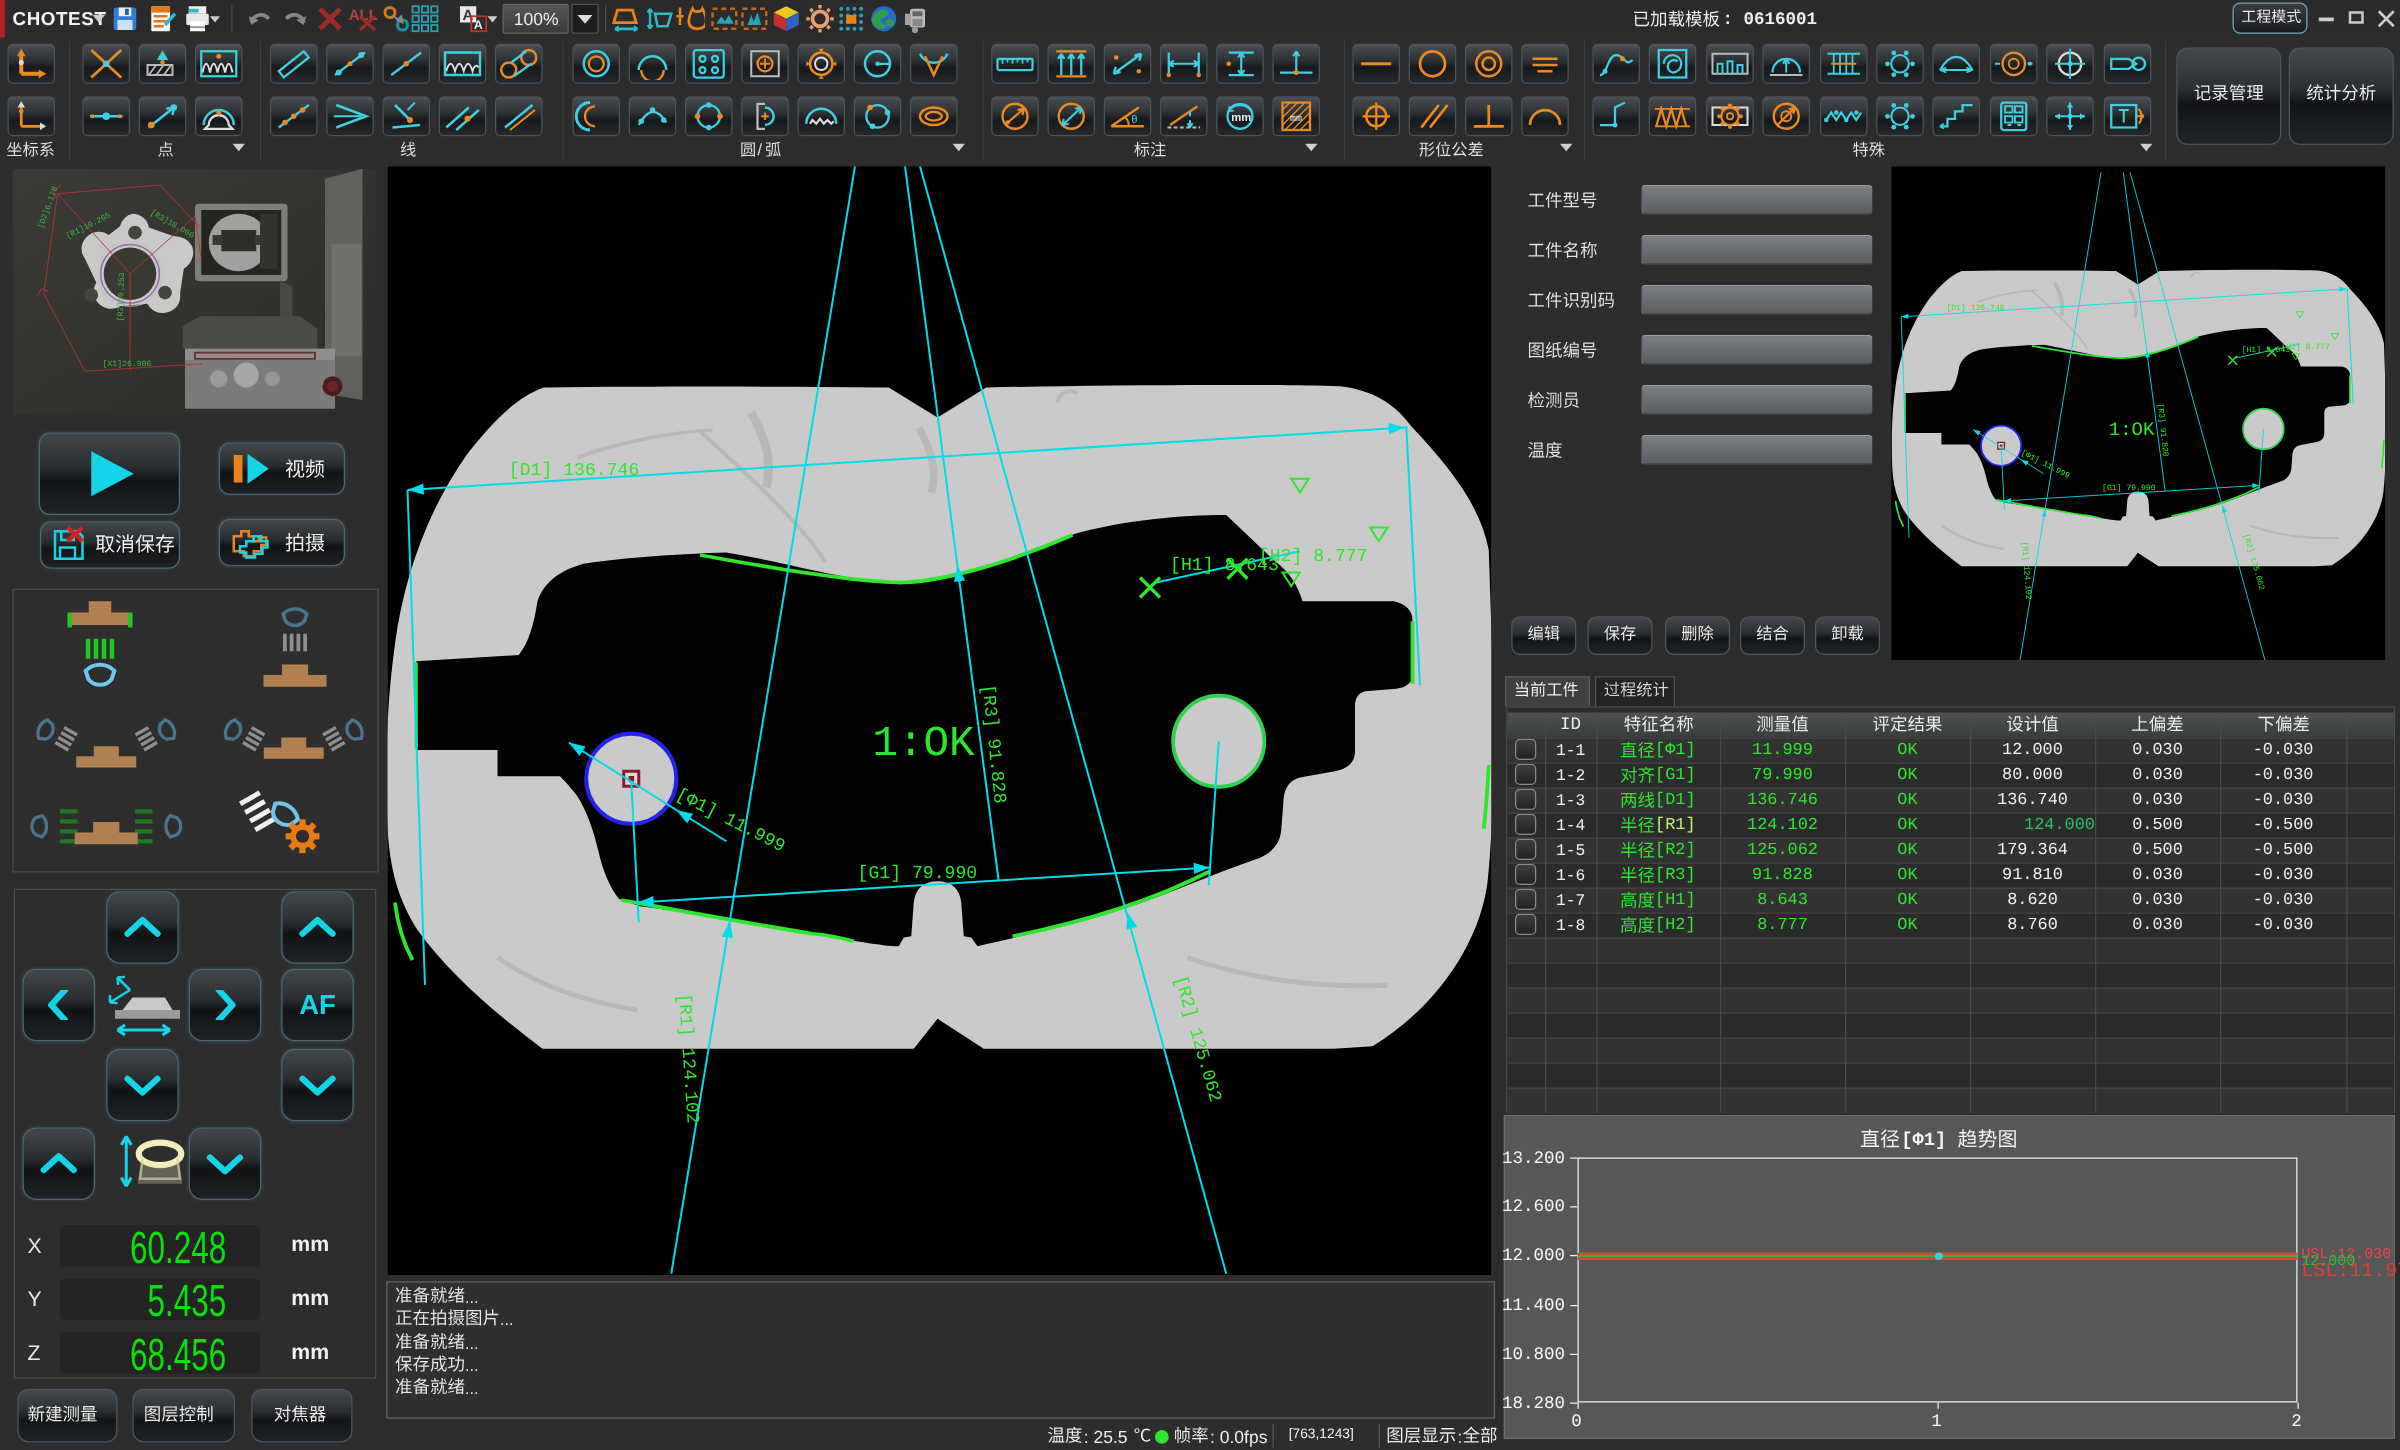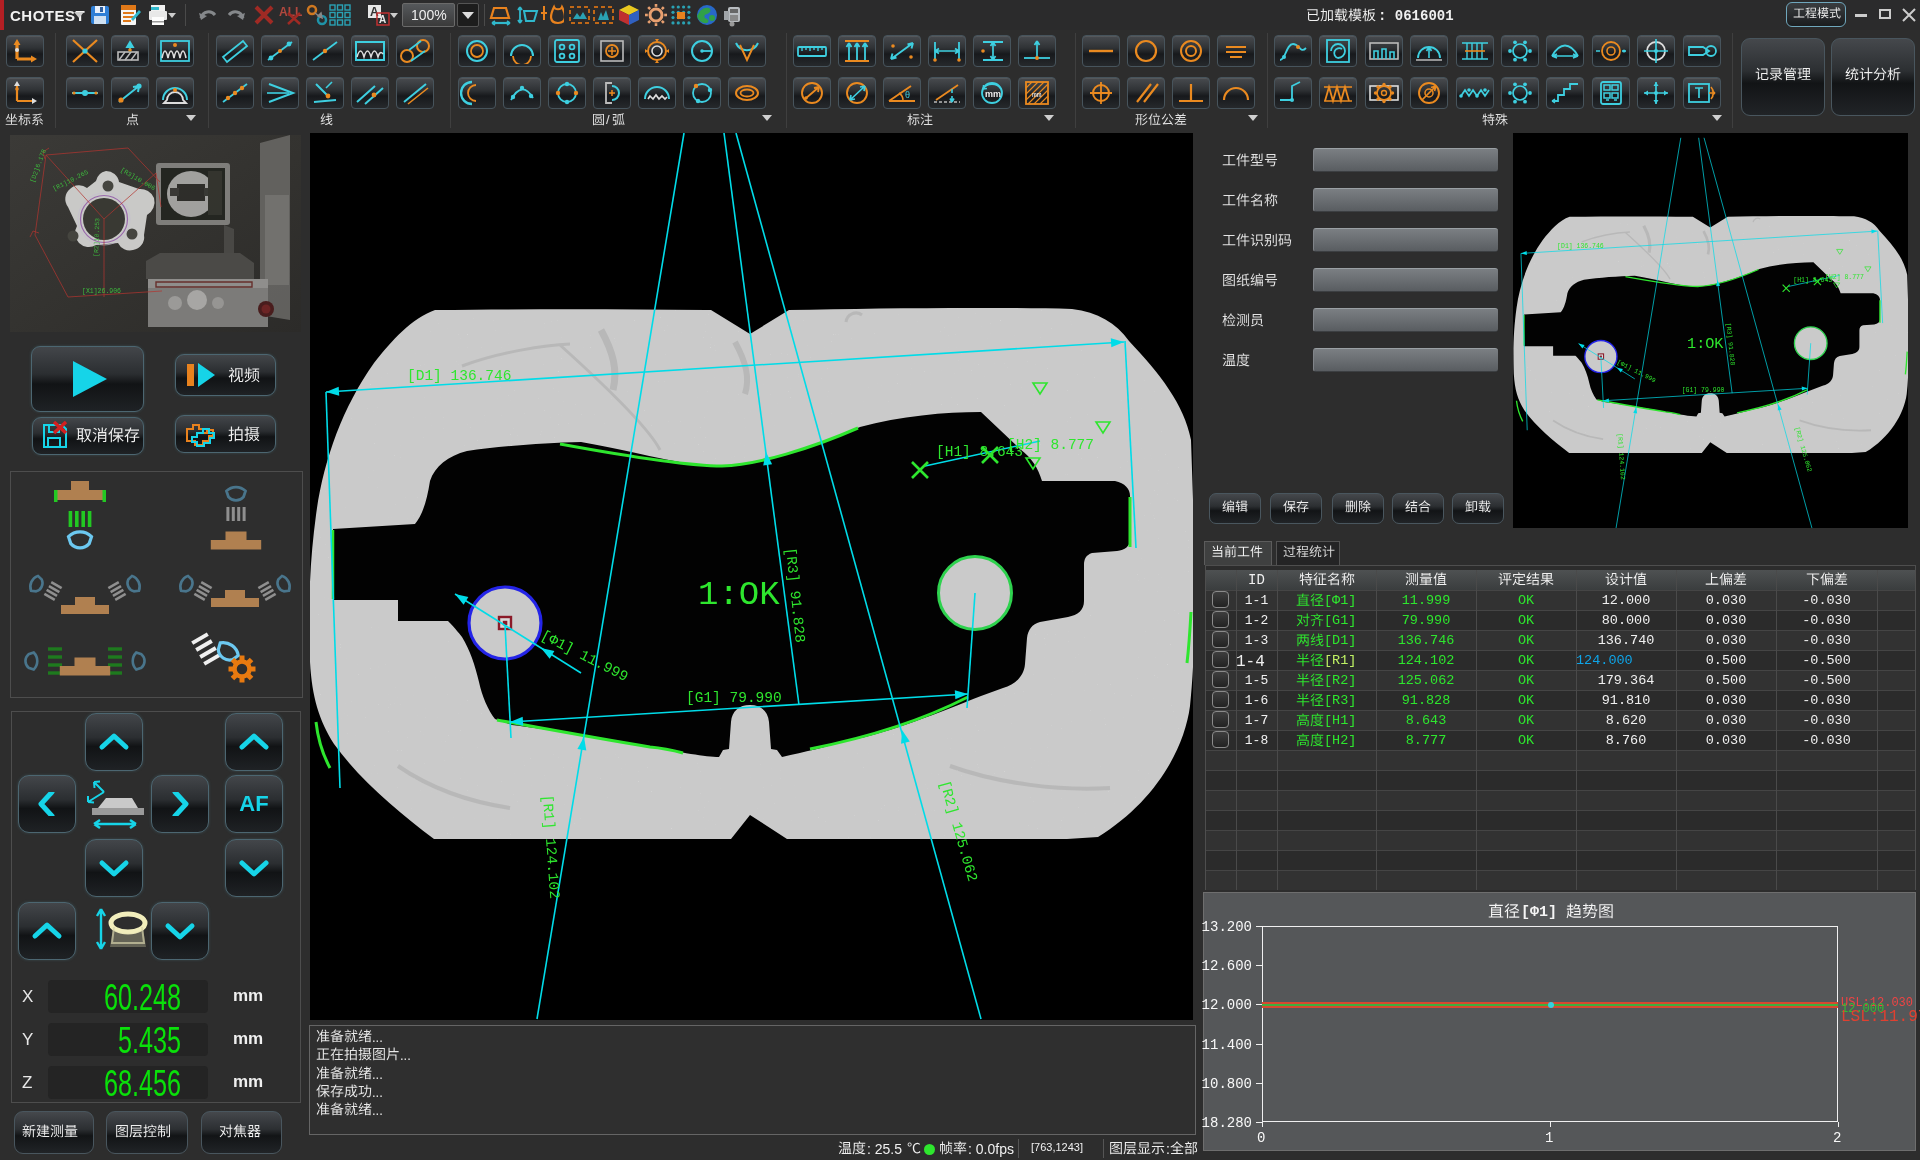--- a/index.html
+++ b/index.html
@@ -1657,33 +1657,33 @@
     </g>
   </svg>
 <div class="abs mono" style="left:1324px;top:633px;color:#2ee62e;font-size:13.5px">[D1]</div>
 <div class="abs mono" style="left:1376px;top:633px;width:100px;text-align:center;color:#2ee62e;font-size:13.5px">136.746</div>
 <div class="abs mono" style="left:1476px;top:633px;width:100px;text-align:center;color:#2ee62e;font-size:13.5px">OK</div>
 <div class="abs mono" style="left:1576px;top:633px;width:100px;text-align:center;color:#f0f0f0;font-size:13.5px">136.740</div>
 <div class="abs mono" style="left:1676px;top:633px;width:100px;text-align:center;color:#f0f0f0;font-size:13.5px">0.030</div>
 <div class="abs mono" style="left:1776px;top:633px;width:101px;text-align:center;color:#f0f0f0;font-size:13.5px">-0.030</div>
 <div class="abs" style="left:1206px;top:650px;width:709px;height:20px;background:#2b2b2b"></div>
 <div class="abs" style="left:1212px;top:651px;width:17px;height:17px;border:1px solid #8a8a8a;border-radius:4px;background:linear-gradient(180deg,#3e3e3e,#222)"></div>
-<div class="abs mono" style="left:1236px;top:653px;width:41px;color:#f0f0f0;font-size:16px">1-4</div>
+<div class="abs mono" style="left:1236px;top:653px;width:41px;text-align:center;color:#f0f0f0;font-size:13px">1-4</div>
 <svg style="position:absolute;left:1295.697265625px;top:653px;overflow:visible" width="1" height="1">
     <g>
       <g fill="#2ee62e" transform="translate(0,12.2) scale(0.0140,-0.0140)">
         <use href="#g534a" x="0"></use>
         <use href="#g5f84" x="1000"></use>
       </g>
     </g>
   </svg>
 <div class="abs mono" style="left:1324px;top:653px;color:#bef264;font-size:13.5px">[R1]</div>
 <div class="abs mono" style="left:1376px;top:653px;width:100px;text-align:center;color:#2ee62e;font-size:13.5px">124.102</div>
 <div class="abs mono" style="left:1476px;top:653px;width:100px;text-align:center;color:#2ee62e;font-size:13.5px">OK</div>
-<div class="abs mono" style="left:1576px;top:653px;width:100px;text-align:left;color:#0ea5e9;font-size:13.5px">124.000</div>
+<div class="abs mono" style="left:1576px;top:653px;width:100px;text-align:right;color:#22c55e;font-size:13.5px">124.000</div>
 <div class="abs mono" style="left:1676px;top:653px;width:100px;text-align:center;color:#f0f0f0;font-size:13.5px">0.500</div>
 <div class="abs mono" style="left:1776px;top:653px;width:101px;text-align:center;color:#f0f0f0;font-size:13.5px">-0.500</div>
 <div class="abs" style="left:1206px;top:670px;width:709px;height:20px;background:#323232"></div>
 <div class="abs" style="left:1212px;top:671px;width:17px;height:17px;border:1px solid #8a8a8a;border-radius:4px;background:linear-gradient(180deg,#3e3e3e,#222)"></div>
 <div class="abs mono" style="left:1236px;top:673px;width:41px;text-align:center;color:#f0f0f0;font-size:13px">1-5</div>
 <svg style="position:absolute;left:1295.697265625px;top:673px;overflow:visible" width="1" height="1">
     <g>
       <g fill="#2ee62e" transform="translate(0,12.2) scale(0.0140,-0.0140)">
         <use href="#g534a" x="0"></use>
         <use href="#g5f84" x="1000"></use>

